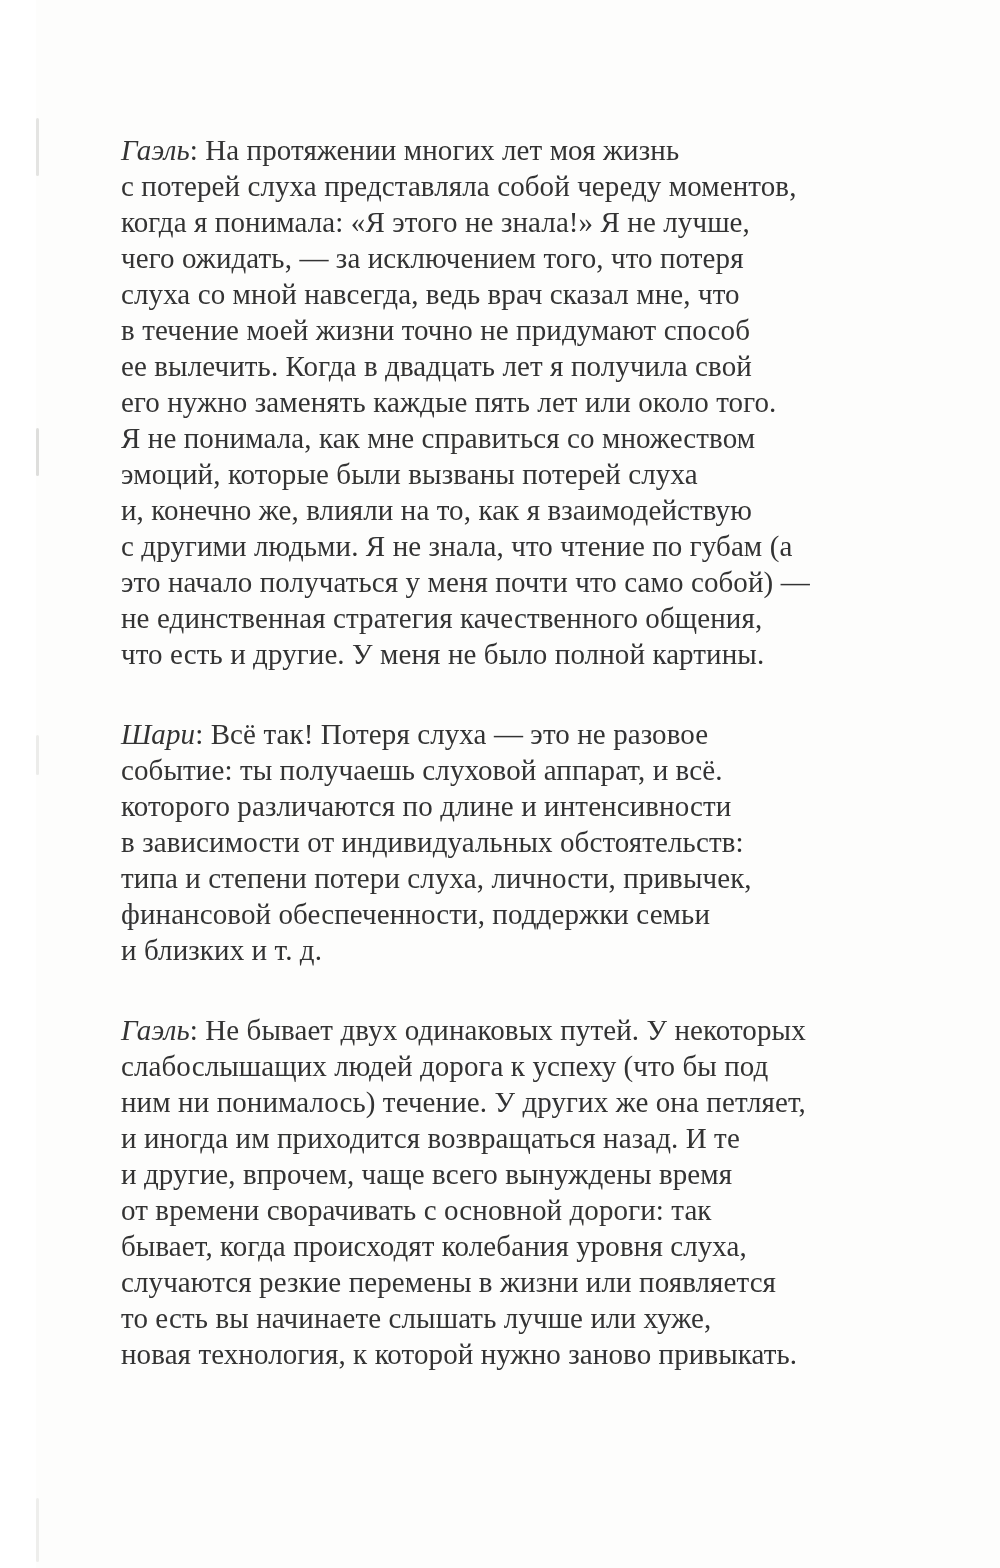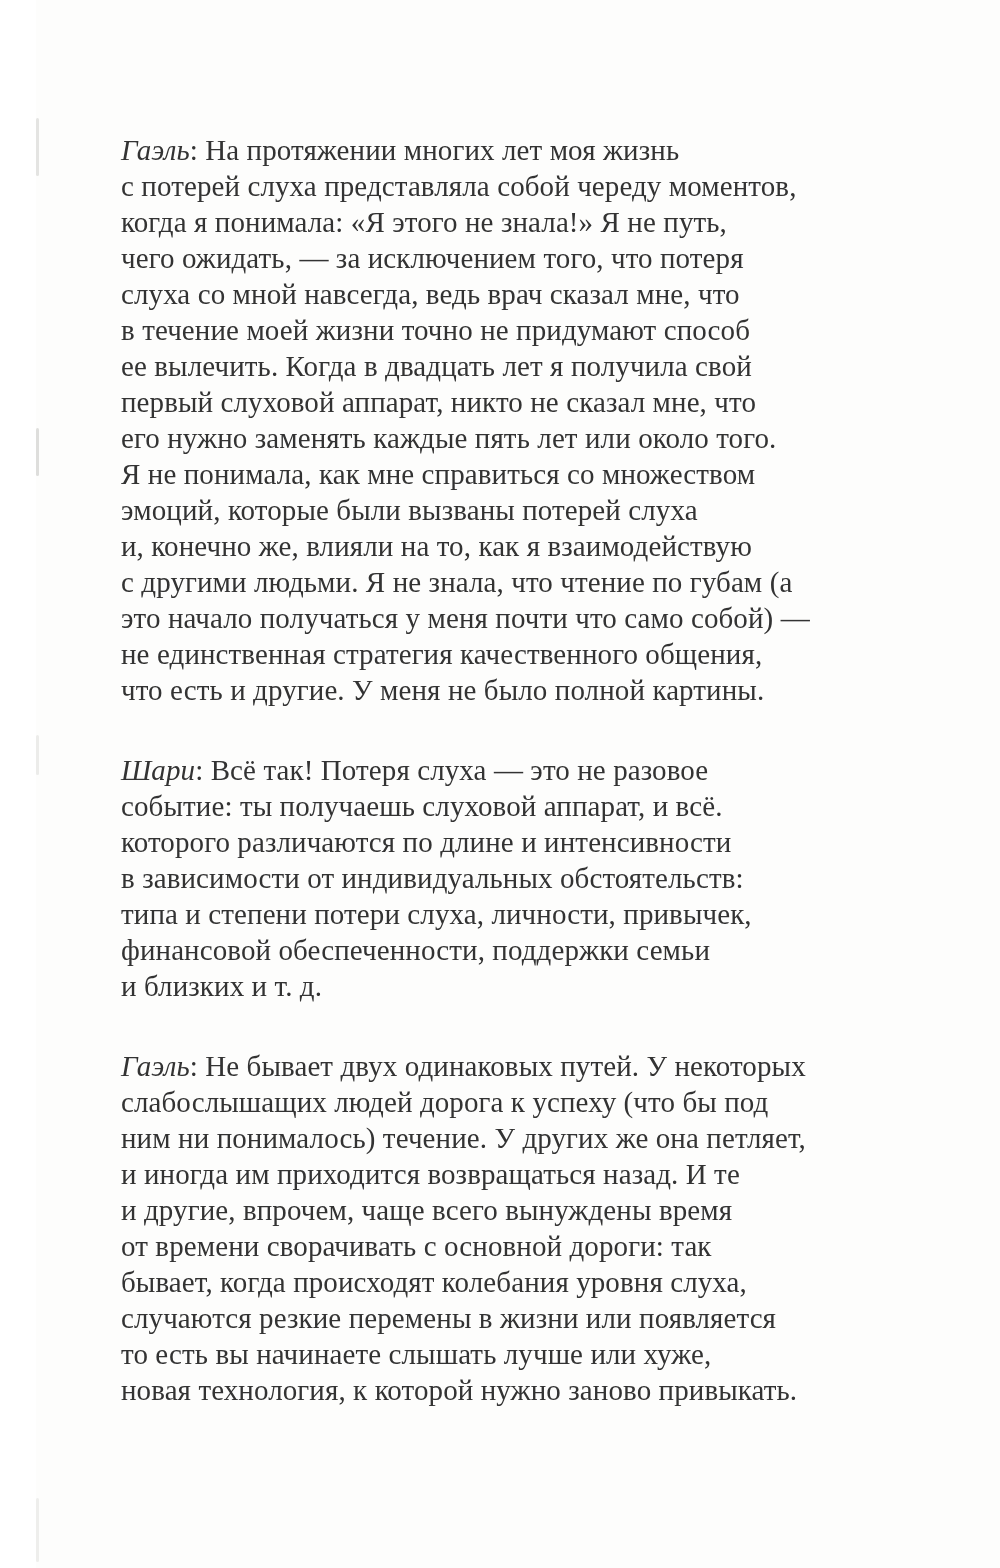--- a/index.html
+++ b/index.html
@@ -60,26 +60,25 @@
   <span class="edge-artifact a1"></span>
   <span class="edge-artifact a2"></span>
   <span class="edge-artifact a3"></span>
   <span class="edge-artifact a4"></span>
 
   <div class="text-block">
 
     <p class="para">
       <span class="line"><em class="speaker">Гаэль</em><span>: </span><span>На протяжении многих лет моя жизнь</span></span>
       <span class="line">с потерей слуха представляла собой череду моментов,</span>
-      <span class="line">когда я понимала: «Я этого не знала!» Я не путь,</span>
+      <span class="line">когда я понимала: «Я этого не знала!» Я не лучше,</span>
       <span class="line">чего ожидать, — за исключением того, что потеря</span>
       <span class="line">слуха со мной навсегда, ведь врач сказал мне, что</span>
       <span class="line">в течение моей жизни точно не придумают способ</span>
       <span class="line">ее вылечить. Когда в двадцать лет я получила свой</span>
-      <span class="line">первый слуховой аппарат, никто не сказал мне, что</span>
       <span class="line">его нужно заменять каждые пять лет или около того.</span>
       <span class="line">Я не понимала, как мне справиться со множеством</span>
       <span class="line">эмоций, которые были вызваны потерей слуха</span>
       <span class="line">и, конечно же, влияли на то, как я взаимодействую</span>
       <span class="line">с другими людьми. Я не знала, что чтение по губам (а</span>
       <span class="line">это начало получаться у меня почти что само собой) —</span>
       <span class="line">не единственная стратегия качественного общения,</span>
       <span class="line">что есть и другие. У меня не было полной картины.</span>
     </p>
 

